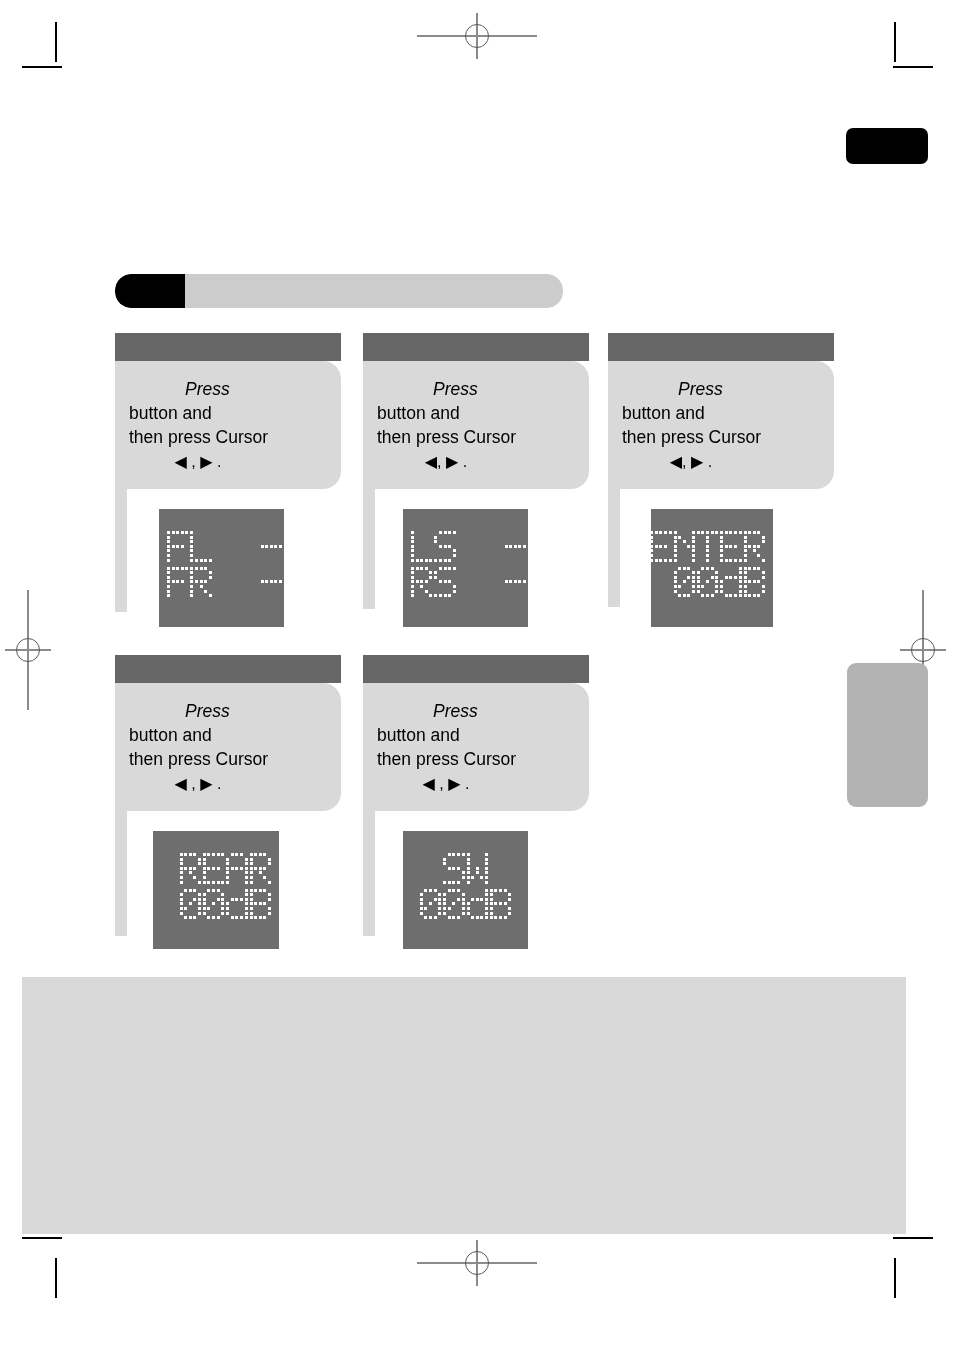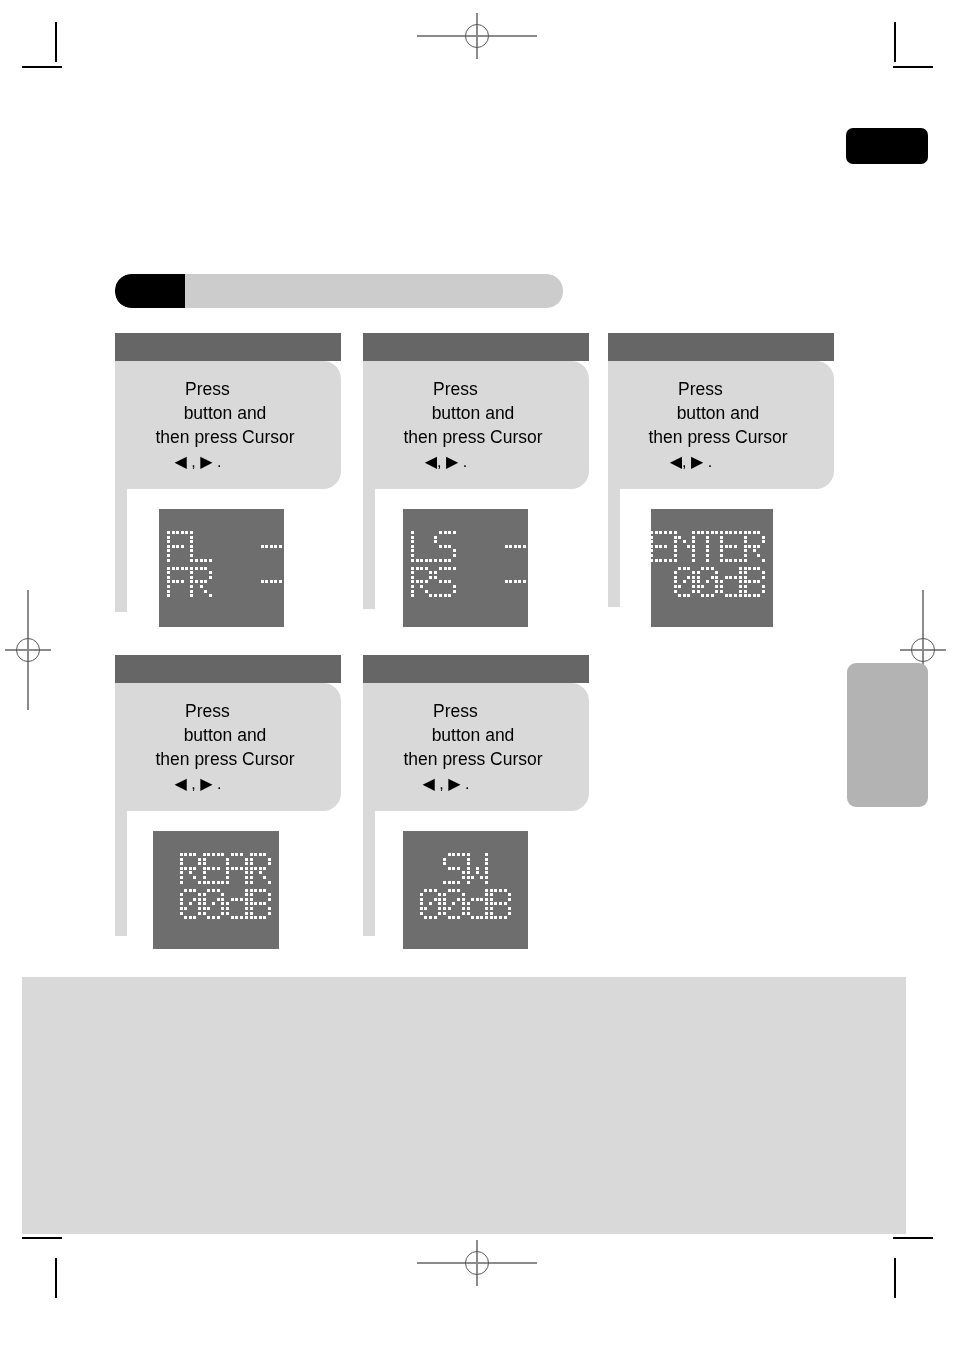--- a/index.html
+++ b/index.html
@@ -68,22 +68,22 @@
     position: relative;
   }
   .step-text {
     font-size: 17.5px;
     line-height: 24px;
     color: #000;
     text-align: right;
     white-space: pre-line;
     padding-right: 6px;
   }
-  .step-text .ln-left { display: block; text-align: left; padding-left: 56px; }
-  .step-text .ln-r { display: block; text-align: center; }
+  .step-text .ln-left { display: block; text-align: left; padding-left: 56px; font-style: italic; }
+  .step-text .ln-r { display: block; text-align: left; }
   .cursor-line {
     display: block; text-align: center;
     font-size: 16px; line-height: 22px; margin-top: 2px;
     padding-right: 54px;
   }
   .connector {
     position: absolute;
     background: #d9d9d9;
     width: 12px;
   }

